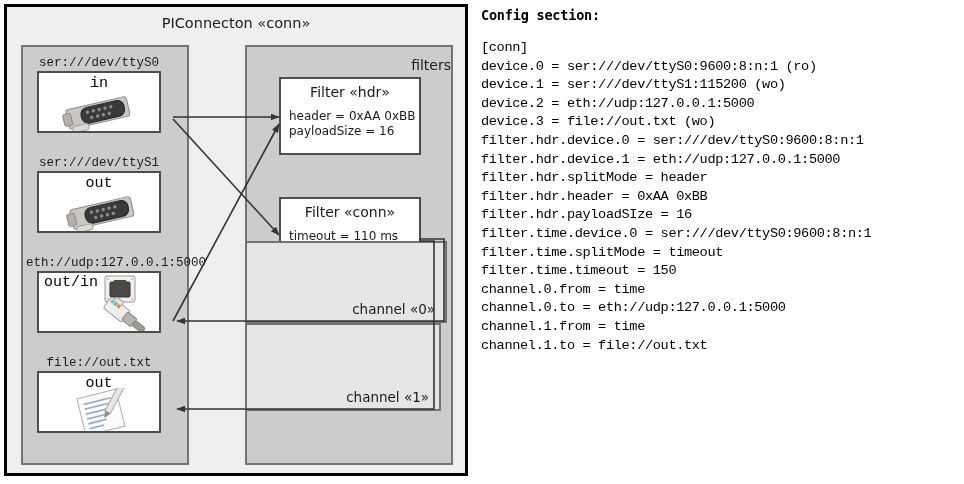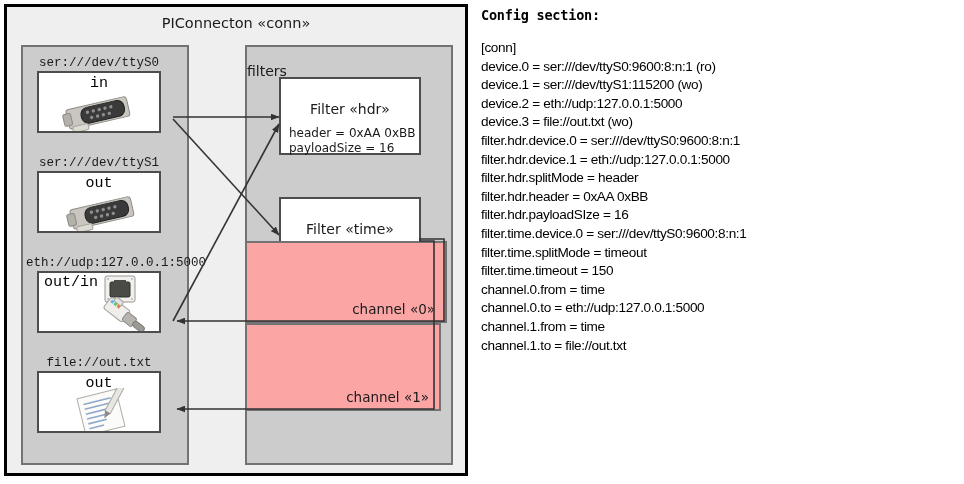--- a/index.html
+++ b/index.html
@@ -52,23 +52,23 @@
   }
   #filters-panel {
     left: 238px;
     top: 38px;
     width: 208px;
     height: 420px;
   }
   .panel-title {
     position: absolute;
     left: 0;
-    top: 16px;
+    top: 10px;
     width: 100%;
-    text-align: left;
+    text-align: right;
     font-size: 14px;
     color: #1a1a1a;
   }
 
   
   .device {
     position: absolute;
     left: 14px;
     width: 124px;
   }
@@ -113,34 +113,34 @@
   .filter-box {
     position: absolute;
     box-sizing: border-box;
     background: #ffffff;
     border: 2px solid #4d4d4d;
   }
   .filter-title {
     text-align: center;
     font-size: 14px;
     color: #1a1a1a;
-    margin-top: 22px;
+    margin-top: 5px;
   }
   .filter-props {
     margin: 9px 0 0 8px;
     font-size: 12px;
     color: #1a1a1a;
     line-height: 15px;
   }
 
   
   .channel-box {
     position: absolute;
     box-sizing: border-box;
-    background: #fca5a5;
+    background: #e5e5e5;
     border: 2px solid #737373;
   }
   .channel-label {
     position: absolute;
     right: 10px;
     bottom: 4px;
     font-size: 13.5px;
     color: #1a1a1a;
     white-space: nowrap;
   }
@@ -164,21 +164,21 @@
   }
   #config-heading {
     font-family: "DejaVu Sans Mono", monospace;
     font-size: 13.5px;
     font-weight: bold;
     color: #000;
     letter-spacing: -0.2px;
     margin-bottom: 16px;
   }
   #config-lines {
-    font-family: Liberation Sans, sans-serif;
+    font-family: Liberation Mono, monospace;
     font-size: 13.6px;
     line-height: 18.6px;
     color: #000;
     white-space: pre;
     letter-spacing: -0.35px;
   }
   .cfg-line { white-space: pre; }
 </style>
 </head>
 <body>
@@ -304,21 +304,21 @@
 
     <div class="filter-box" style="left:32px;top:30px;width:142px;height:78px;">
       <div class="filter-title">Filter «hdr»</div>
       <div class="filter-props">
         <div>header = 0xAA 0xBB</div>
         <div>payloadSize = 16</div>
       </div>
     </div>
 
     <div class="filter-box" style="left:32px;top:150px;width:142px;height:72px;">
-      <div class="filter-title">Filter «time»</div>
+      <div class="filter-title">Filter «conn»</div>
       <div class="filter-props">
         <div>timeout = 110 ms</div>
       </div>
     </div>
 
     <div class="channel-box" style="left:-2px;top:194px;width:202px;height:82px;">
       <div class="channel-label">channel «0»</div>
     </div>
 
     <div class="channel-box" style="left:-2px;top:276px;width:196px;height:88px;">

